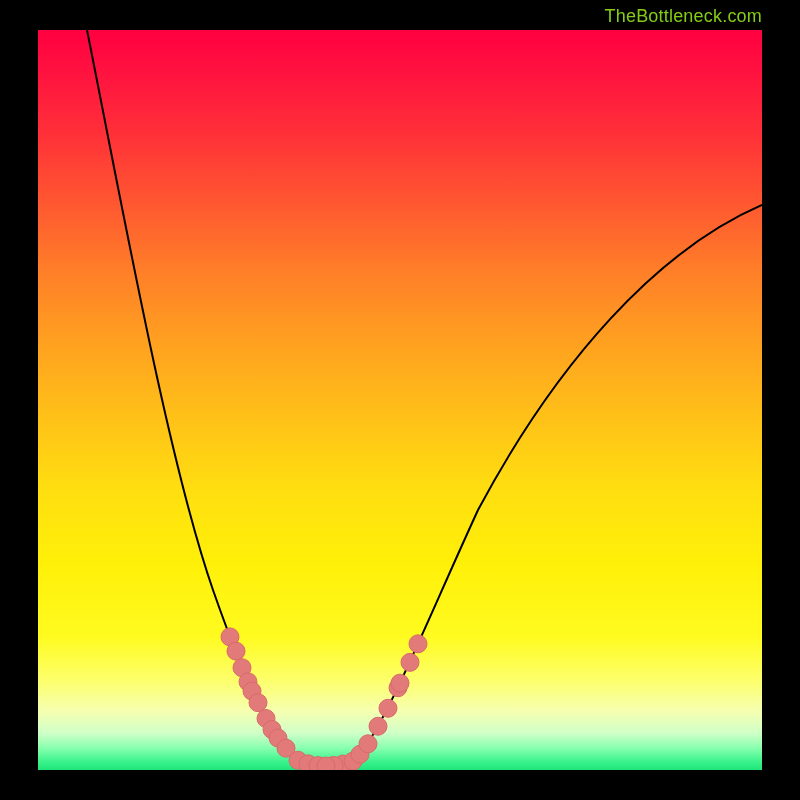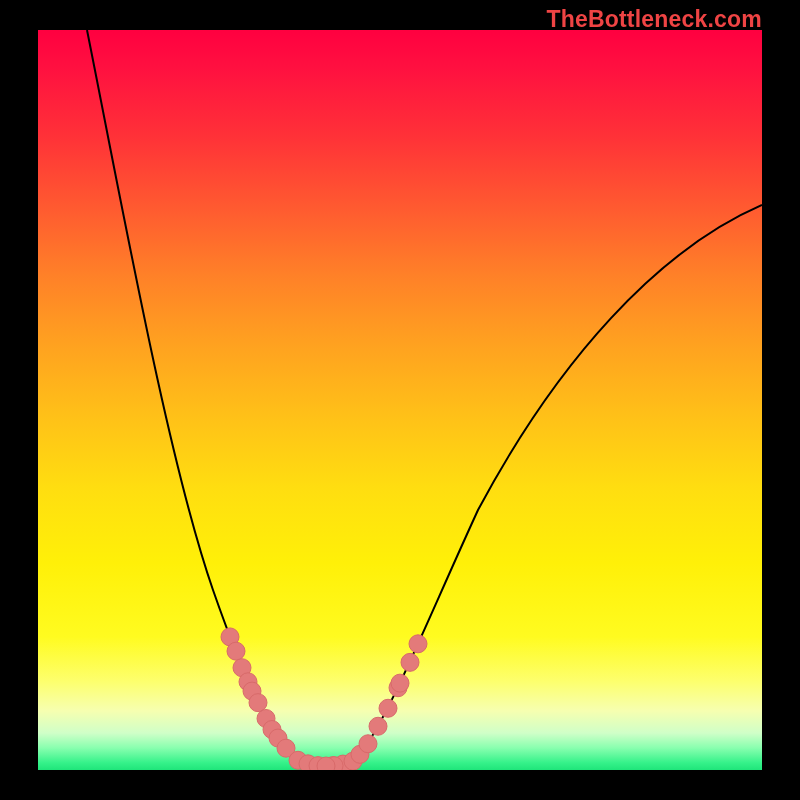--- a/index.html
+++ b/index.html
@@ -41,23 +41,23 @@
       #d0ffc8 95%,
       #89ffaf 97%,
       #36f28a 99%,
       #1fe57a 100%
     );
   }
   .watermark {
     position: absolute;
     top: 6px;
     right: 38px;
-    color: #ef4444;
-    font-size: 23px;
-    font-weight: 700;
+    color: #84cc16;
+    font-size: 18px;
+    font-weight: 400;
     letter-spacing: 0.2px;
   }
   svg.curve {
     position: absolute;
     left: 0;
     top: 0;
     width: 724px;
     height: 740px;
   }
 </style>

